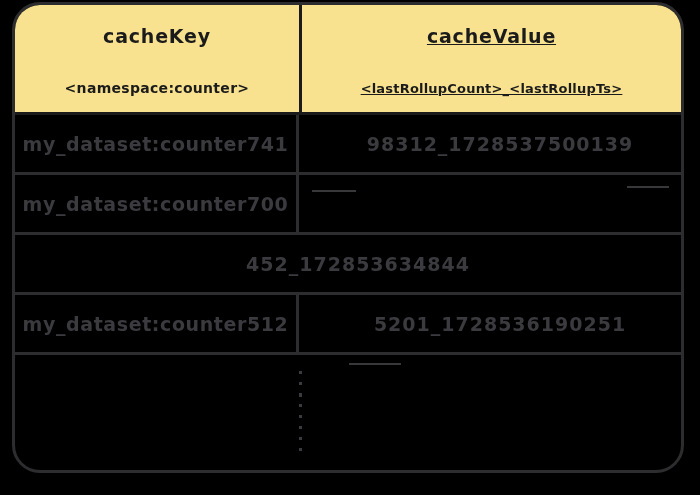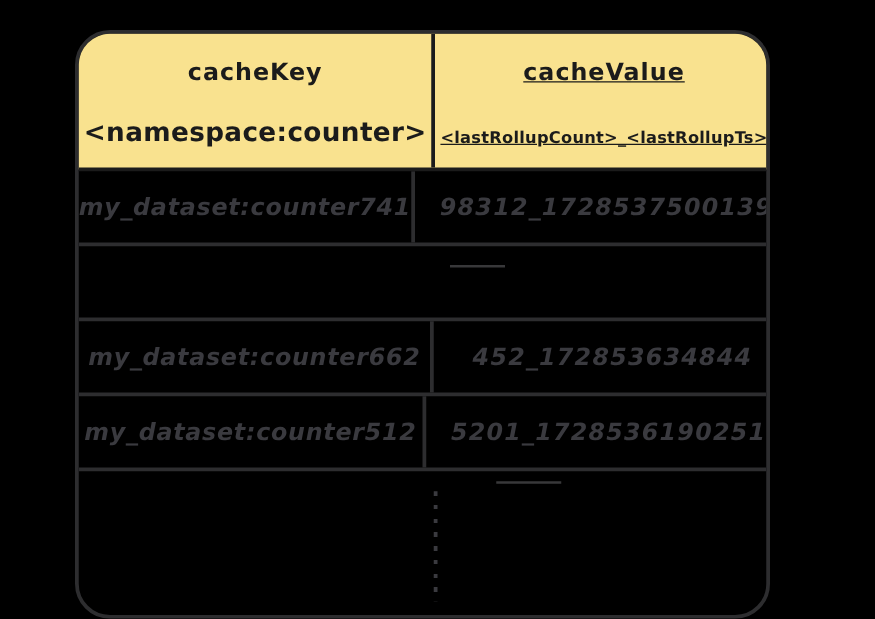--- a/index.html
+++ b/index.html
@@ -12,28 +12,27 @@
     font-family: "DejaVu Sans", sans-serif;
   }
   .stage {
     position: relative;
     width: 700px;
     height: 495px;
   }
   .cache-table {
     position: absolute;
     left: 12px;
-    top: 24px;
-    width: 556px;
+    top: 2px;
+    width: 672px;
     height: 471px;
     box-sizing: border-box;
     border: 3px solid var(--grid-line, #2d2d2f);
     border-radius: 28px;
     overflow: hidden;
-    margin-left: 48px;
   }
   
   .thead {
     position: relative;
     display: flex;
     margin: -3px -3px 0 -3px;
     height: 113px;
     box-sizing: border-box;
     background: var(--header-fill, #f9e28f);
     border: 3px solid var(--header-line, #1b1b1b);
@@ -52,32 +51,31 @@
     width: 287px;
     border-right: 3px solid var(--header-line, #1b1b1b);
   }
   .th.val-col { flex: 1; text-decoration: underline; }
   .th-title {
     font-size: 19px;
     font-weight: bold;
     letter-spacing: 0.8px;
   }
   .th-sub {
-    font-size: 21px;
+    font-size: 14px;
     font-weight: bold;
     letter-spacing: 0.3px;
   }
   .th.val-col .th-sub { font-size: 13px; letter-spacing: 0.2px; }
   
   .tr {
     display: flex;
     height: 60px;
     box-sizing: border-box;
     border-bottom: 3px solid var(--grid-line, #2d2d2f);
-    font-style: italic;
   }
   .td {
     box-sizing: border-box;
     display: flex;
     align-items: center;
     justify-content: center;
     color: var(--body-text, #3a3a3f);
     font-size: 19px;
     font-weight: bold;
     letter-spacing: 0.6px;
@@ -137,24 +135,24 @@
         <div class="th-sub">&lt;lastRollupCount&gt;_&lt;lastRollupTs&gt;</div>
       </div>
     </div>
 
     <div class="tr">
       <div class="td key-col">my_dataset:counter741</div>
       <div class="td val-col">98312_1728537500139</div>
     </div>
 
     <div class="tr">
+      <div class="td key-col">my_dataset:counter700</div>
     </div>
 
     <div class="tr">
-      <div class="td key-col">my_dataset:counter662</div>
       <div class="td val-col">452_172853634844</div>
     </div>
 
     <div class="tr">
       <div class="td key-col">my_dataset:counter512</div>
       <div class="td val-col">5201_1728536190251</div>
     </div>
 
     <div class="tr empty">
       <div class="td key-col"></div>

